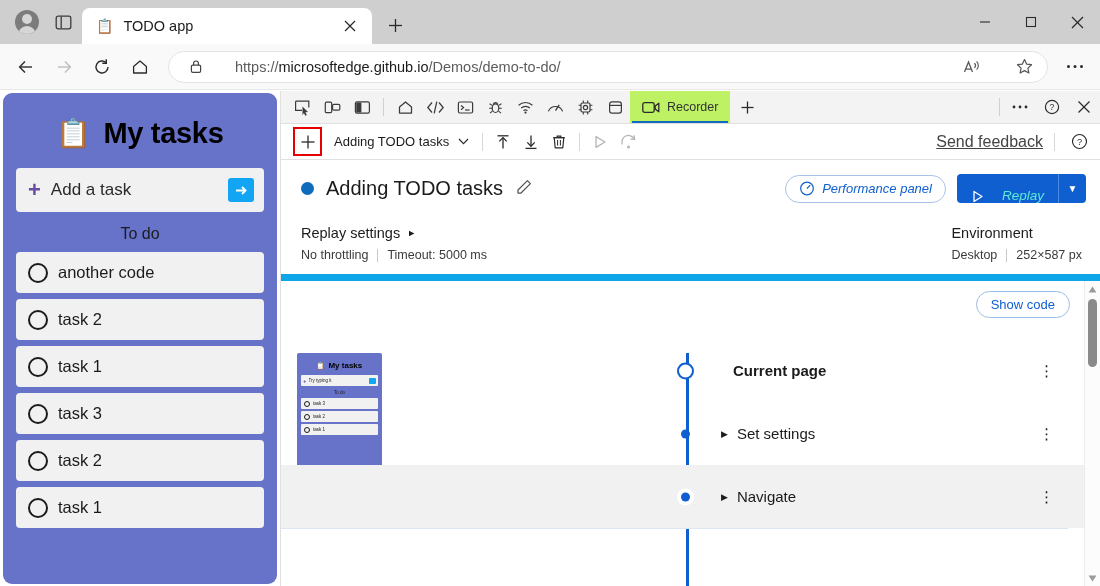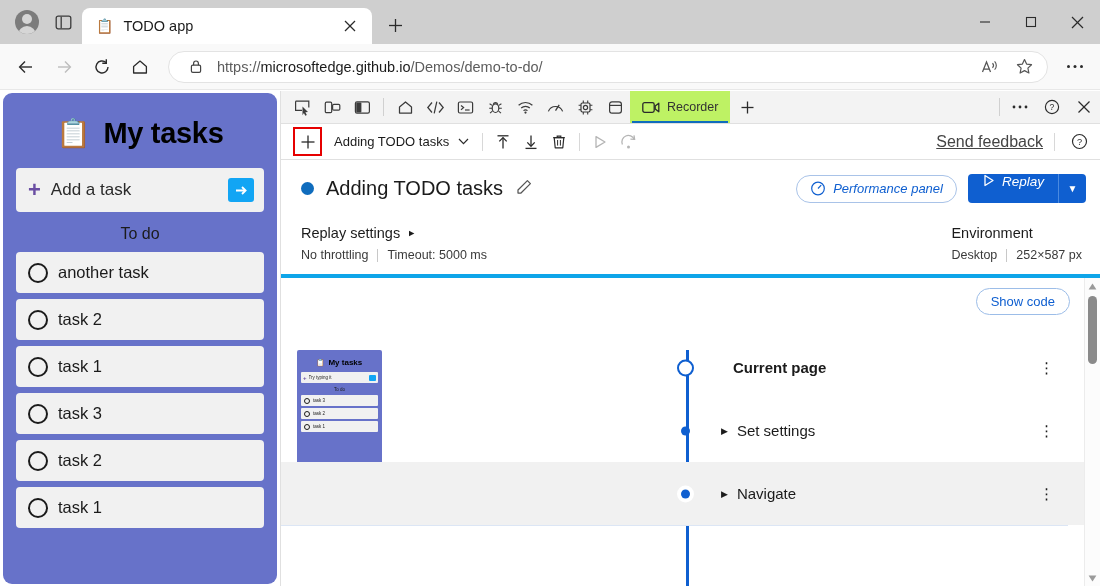--- a/index.html
+++ b/index.html
@@ -53,21 +53,21 @@
   .wc { width:46px; height:44px; display:flex; align-items:center; justify-content:center; }
 
   .addressbar {
     height: 46px; background:#f9f9f9; display:flex; align-items:center;
     padding: 0 8px; gap: 2px;
     border-bottom: 1px solid #e8e8e8;
   }
   .nav-btn { width:36px;height:36px;display:flex;align-items:center;justify-content:center;border-radius:50%; }
   .omnibox {
     flex:1; height:32px; background:#ffffff; border-radius:16px;
-    display:flex; align-items:center; gap:8px; padding: 0 10px 0 14px;
+    display:flex; align-items:center; gap:26px; padding: 0 10px 0 14px;
     margin: 0 8px;
     border: 1px solid #e3e3e3;
   }
   .omnibox .url { flex:1; font-size:14.5px; color:#5c5c5c; white-space:nowrap; overflow:hidden;}
   .omnibox .url b { color:#1b1b1b; font-weight:400; }
   .ob-icon { width:26px;height:26px;display:flex;align-items:center;justify-content:center;}
   .more-btn { width:34px;height:34px;display:flex;align-items:center;justify-content:center;}
 
   
   .pagearea { position:absolute; top:91px; left:0; width:1100px; height:495px; display:flex; background:#fff; }
@@ -149,31 +149,31 @@
   }
   .rec-dot { width:13px;height:13px;border-radius:50%;background:#0f6cbd;flex:0 0 13px;}
   .rec-title { font-size:20px; color:#1b1b1b; }
   .rec-actions { margin-left:auto; display:flex; align-items:center; gap:11px;font-style:italic;}
   .perf-btn {
     display:flex; align-items:center; gap:7px; height:28px; padding: 0 13px;
     border:1px solid #a9c3e8; border-radius:14px; color:#0f5fd0; font-size:13px; background:#fff;
   }
   .replay-group { display:flex; height:29px; }
   .replay-btn {
-    background:#0f5fd0; color:#ffffff; font-size:13.5px; display:flex; align-items:flex-start; gap:7px;
+    background:#0f5fd0; color:#5eead4; font-size:13.5px; display:flex; align-items:flex-end; gap:18px;
     padding: 0 14px; border-radius:4px 0 0 4px;
   }
   .replay-caret {
     background:#0f5fd0; color:#fff; width:28px; border-radius:0 4px 4px 0;
     display:flex;align-items:center;justify-content:center; font-size:10px;
     border-left:1px solid #4a8ae0;
   }
 
   .settings-strip {
-    display:flex; padding: 10px 18px 12px 20px; border-bottom:4px solid #0ea5e9;
+    display:flex; padding: 10px 18px 12px 20px; border-bottom:7px solid #0ea5e9;
   }
   .set-col .hd { font-size:14.5px; color:#1b1b1b; margin-bottom:7px; display:flex; align-items:center; gap:7px;}
   .set-col .sub { font-size:12.5px; color:#3a3a3a; display:flex; align-items:center; gap:9px;}
   .set-col .sub .bar { width:1px; height:13px; background:#c8c8c8; }
   .set-right { margin-left:auto; text-align:left; }
   .set-right .hd { justify-content:flex-start; }
 
   
   .steps-wrap { flex:1; position:relative; overflow:hidden; background:#fff; }
   .showcode-row { display:flex; justify-content:flex-end; padding: 10px 30px 0 0; }
@@ -353,21 +353,21 @@
             <svg width="13" height="11" viewBox="0 0 13 11">
               <line x1="1" y1="5.5" x2="10" y2="5.5" stroke="#fff" stroke-width="1.8"></line>
               <polyline points="7,2 10.6,5.5 7,9" fill="none" stroke="#fff" stroke-width="1.8"></polyline>
             </svg>
           </span>
         </div>
         <div class="todo-section">To do</div>
         <div>
           <div class="task-row">
             <span class="task-circle"></span>
-            <span class="task-label">another task</span>
+            <span class="task-label">another code</span>
           </div>
           <div class="task-row">
             <span class="task-circle"></span>
             <span class="task-label">task 2</span>
           </div>
           <div class="task-row">
             <span class="task-circle"></span>
             <span class="task-label">task 1</span>
           </div>
           <div class="task-row">

